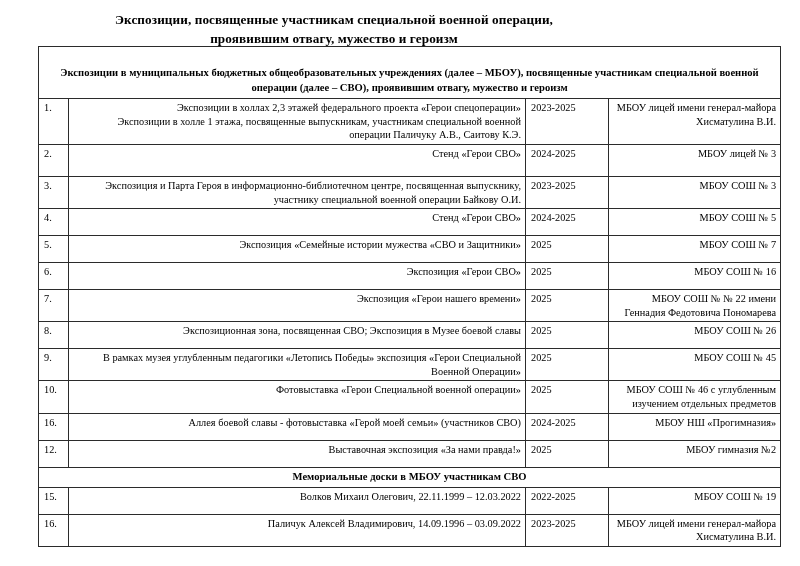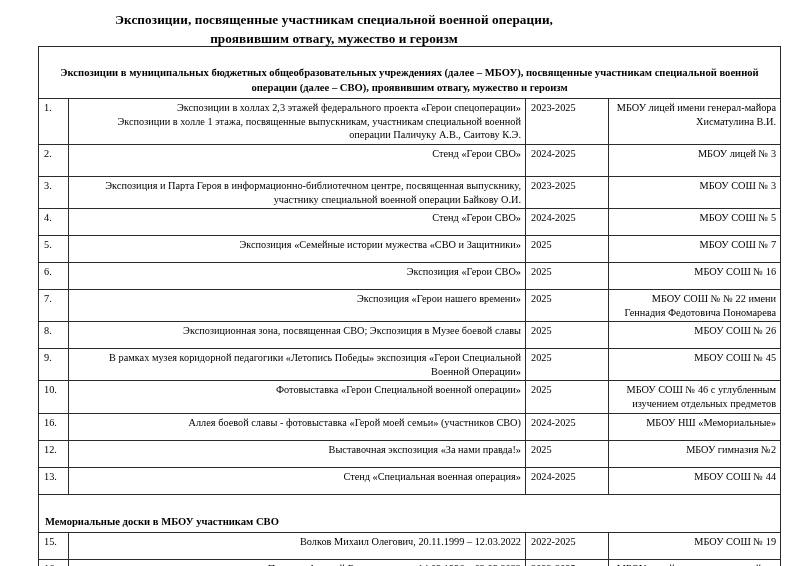--- a/index.html
+++ b/index.html
@@ -61,24 +61,24 @@
   td.desc {
     text-align: right;
   }
   td.years {
     text-align: left;
   }
   td.org {
     text-align: right;
   }
   tr.section-head td {
-    text-align: left;
+    text-align: center;
     font-weight: bold;
     font-size: 10.6px;
-    padding: 20px 6px 3px 6px;
+    padding: 2px 6px 3px 6px;
     line-height: 1.35;
   }
   tr.banner-head td {
     text-align: center;
     font-weight: bold;
     font-size: 10.6px;
     padding: 19px 8px 3px 8px;
     line-height: 1.38;
   }
   
@@ -151,54 +151,48 @@
         <td class="org">МБОУ СОШ № № 22 имени Геннадия Федотовича Пономарева</td>
       </tr>
       <tr class="r-short">
         <td class="num">8.</td>
         <td class="desc">Экспозиционная зона, посвященная СВО; Экспозиция в Музее боевой славы</td>
         <td class="years">2025</td>
         <td class="org">МБОУ СОШ № 26</td>
       </tr>
       <tr class="r-med">
         <td class="num">9.</td>
-        <td class="desc">В рамках музея коридорной педагогики «Летопись Победы» экспозиция «Герои Специальной Военной Операции»</td>
+        <td class="desc">В рамках музея углубленным педагогики «Летопись Победы» экспозиция «Герои Специальной Военной Операции»</td>
         <td class="years">2025</td>
         <td class="org">МБОУ СОШ № 45</td>
       </tr>
       <tr class="r-med">
         <td class="num">10.</td>
         <td class="desc">Фотовыставка «Герои Специальной военной операции»</td>
         <td class="years">2025</td>
         <td class="org">МБОУ СОШ № 46 с углубленным изучением отдельных предметов</td>
       </tr>
       <tr class="r-short">
         <td class="num">16.</td>
         <td class="desc">Аллея боевой славы - фотовыставка «Герой моей семьи» (участников СВО)</td>
         <td class="years">2024-2025</td>
-        <td class="org">МБОУ НШ «Мемориальные»</td>
+        <td class="org">МБОУ НШ «Прогимназия»</td>
       </tr>
       <tr class="r-short">
         <td class="num">12.</td>
         <td class="desc">Выставочная экспозиция «За нами правда!»</td>
         <td class="years">2025</td>
         <td class="org">МБОУ гимназия №2</td>
       </tr>
-      <tr class="r-short">
-        <td class="num">13.</td>
-        <td class="desc">Стенд «Специальная военная операция»</td>
-        <td class="years">2024-2025</td>
-        <td class="org">МБОУ СОШ № 44</td>
-      </tr>
       <tr class="section-head">
         <td colspan="4">Мемориальные доски в МБОУ участникам СВО</td>
       </tr>
       <tr class="r-short">
         <td class="num">15.</td>
-        <td class="desc">Волков Михаил Олегович, 20.11.1999 – 12.03.2022</td>
+        <td class="desc">Волков Михаил Олегович, 22.11.1999 – 12.03.2022</td>
         <td class="years">2022-2025</td>
         <td class="org">МБОУ СОШ № 19</td>
       </tr>
       <tr class="r-med">
         <td class="num">16.</td>
         <td class="desc">Паличук Алексей Владимирович, 14.09.1996 – 03.09.2022</td>
         <td class="years">2023-2025</td>
         <td class="org">МБОУ лицей имени генерал-майора Хисматулина В.И.</td>
       </tr>
 

